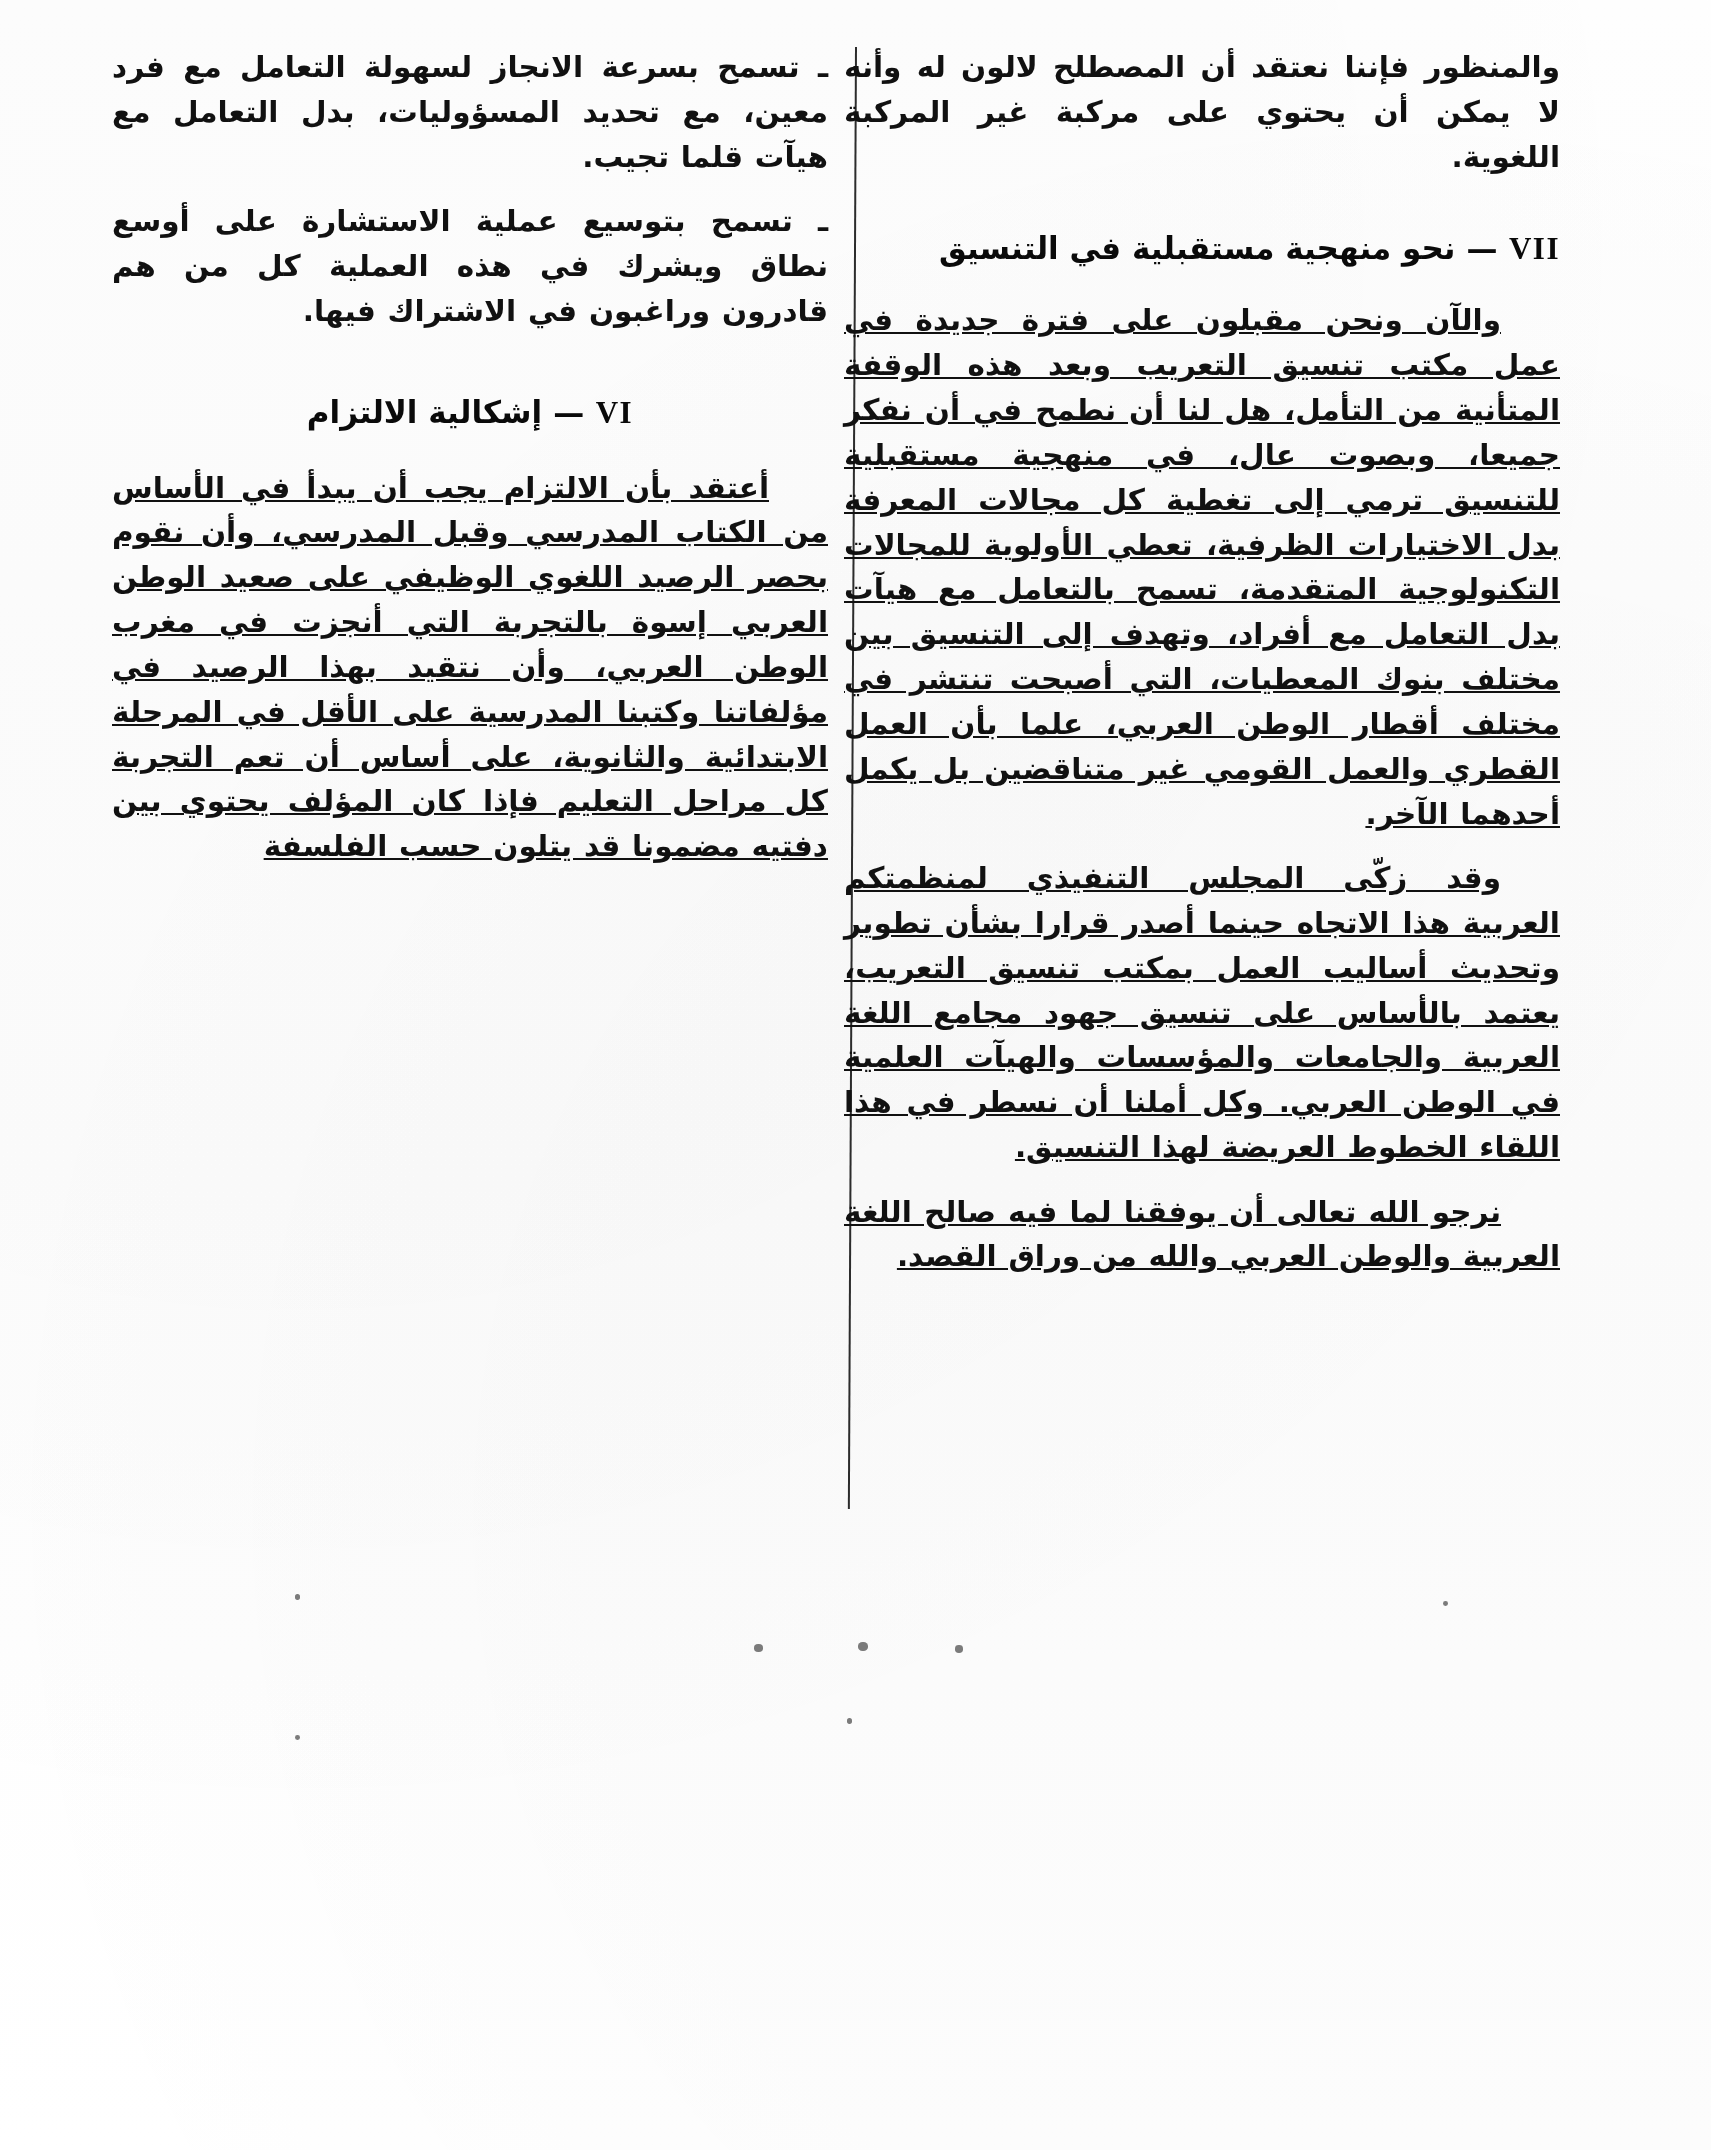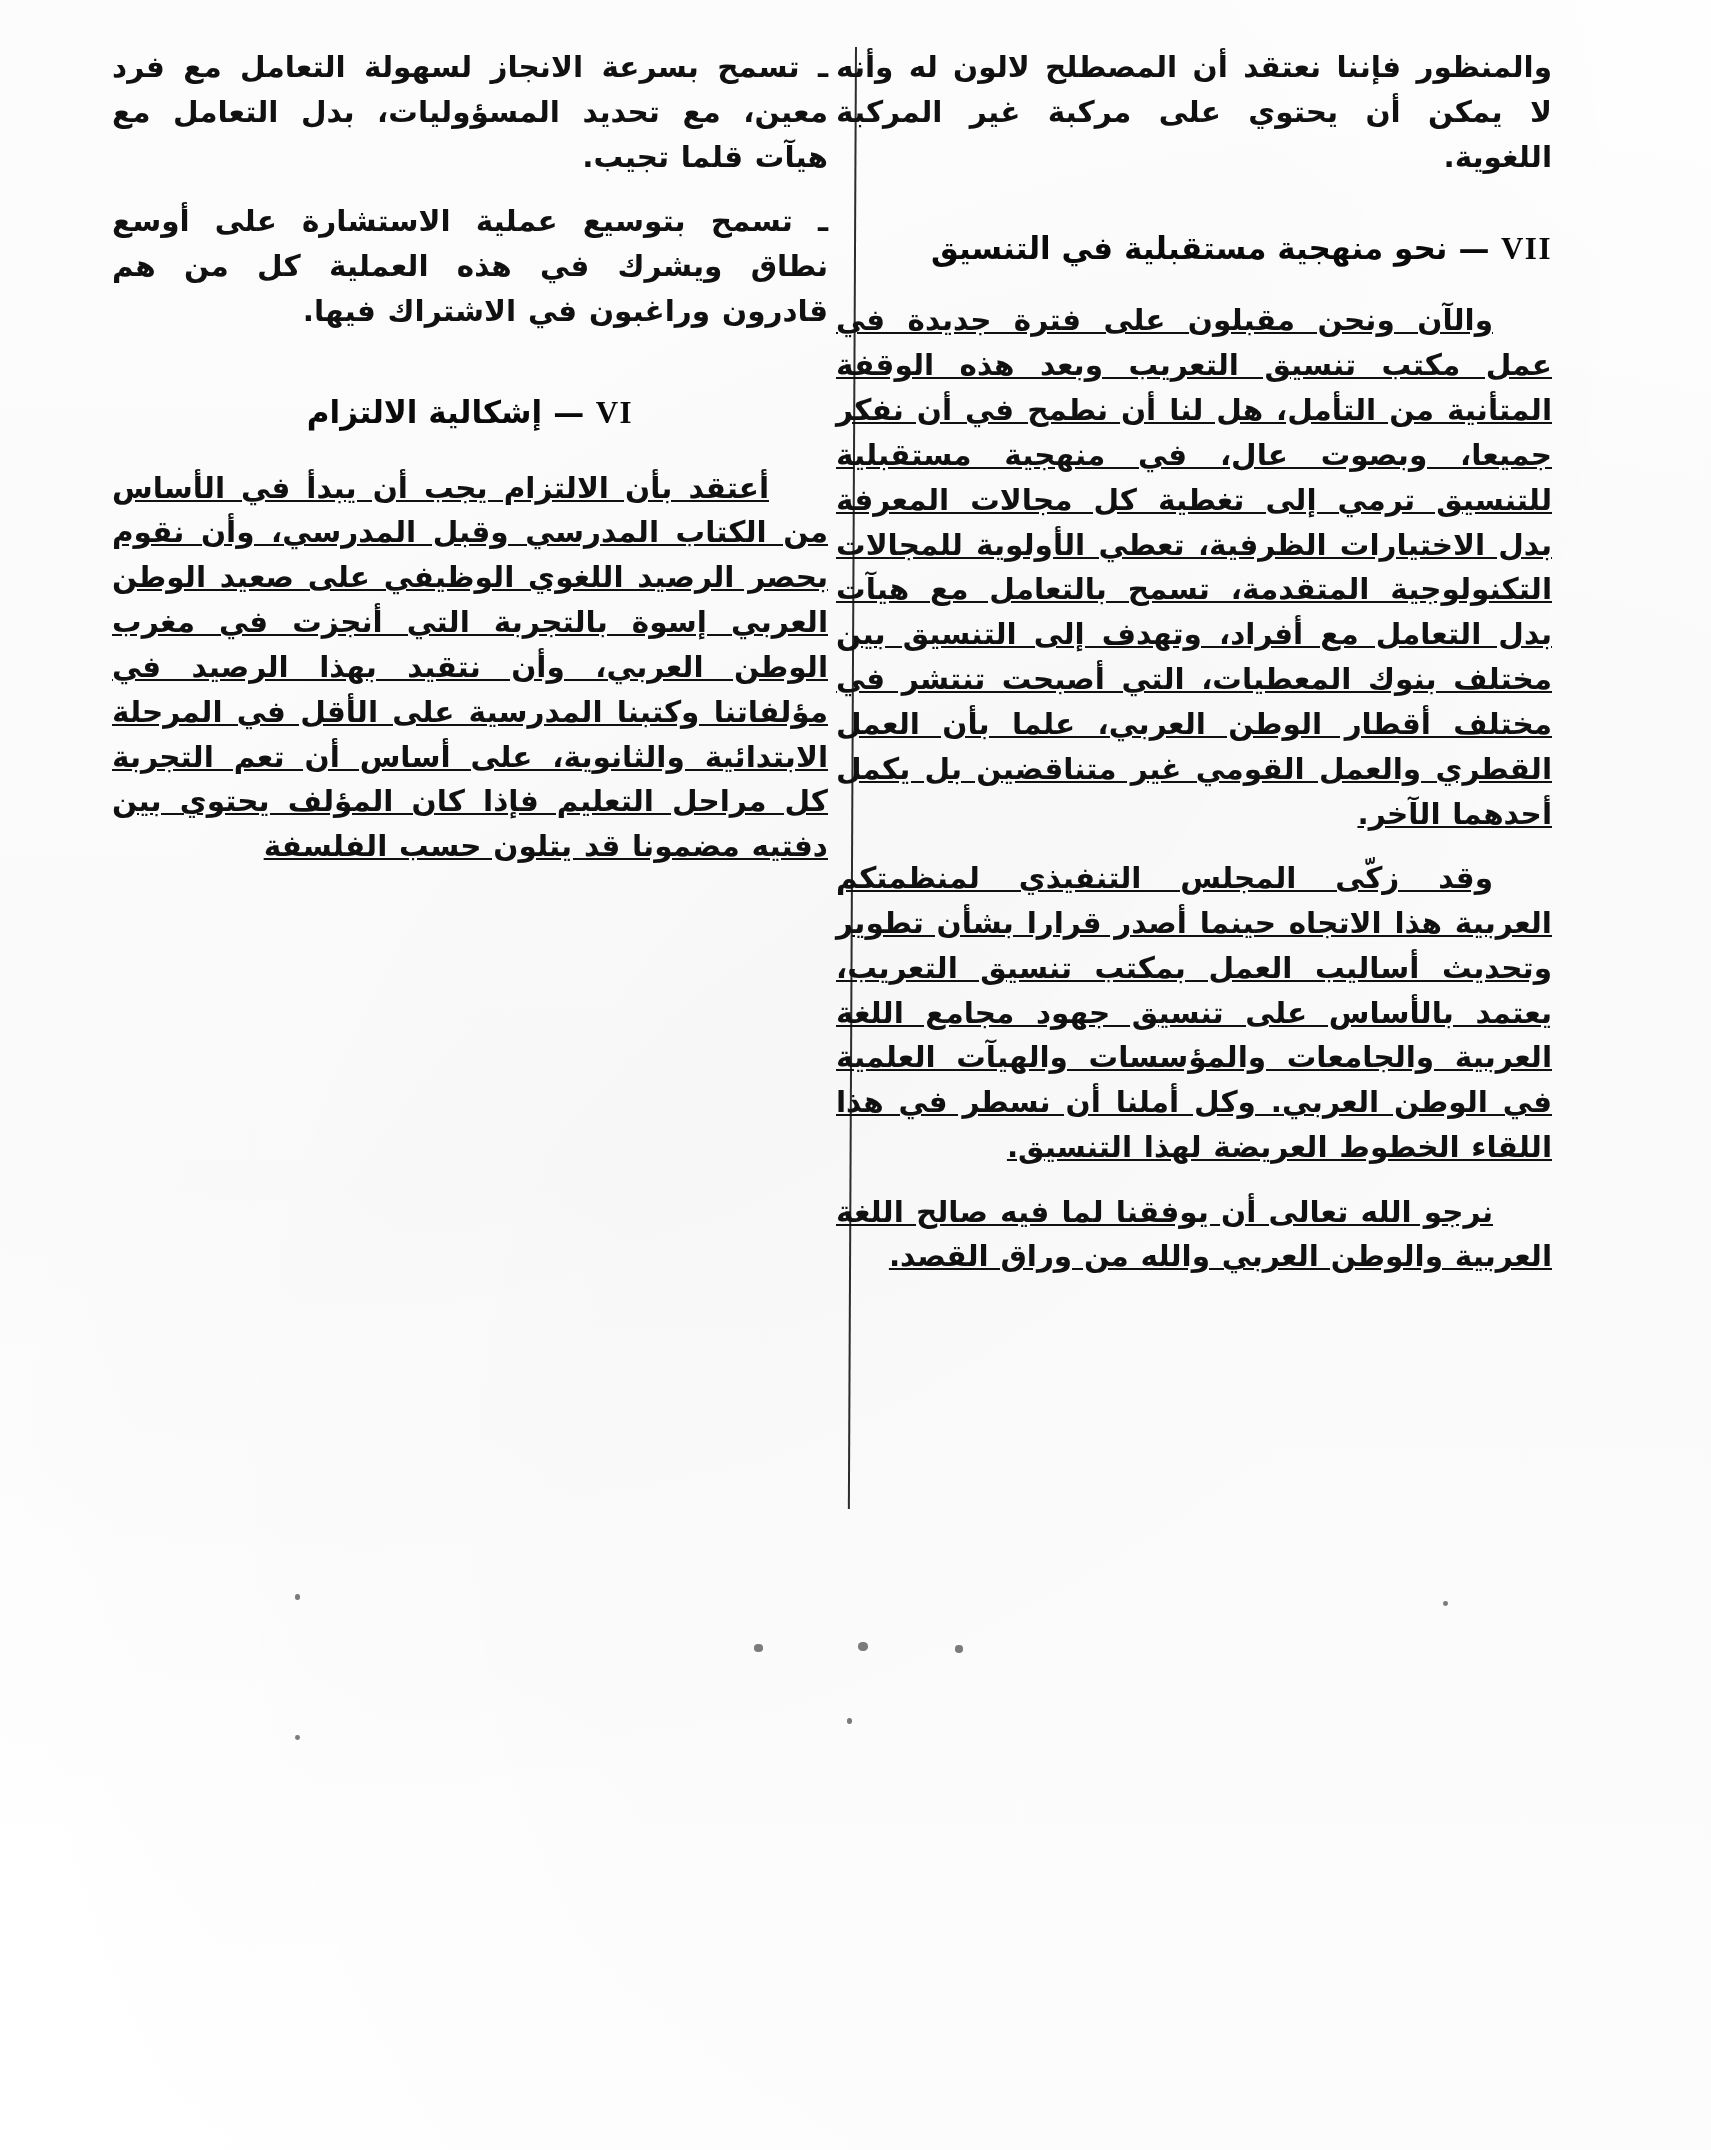--- a/index.html
+++ b/index.html
@@ -31,33 +31,33 @@
 
   
   #body-area {
     position: absolute;
     top: 45px;
     left: 82px;
     width: 1549px;
     height: 1500px;
     display: flex;
     flex-direction: row-reverse;
-    gap: 8px;
+    gap: 0;
   }
 
   .column {
     width: 746px;
     box-sizing: border-box;
     direction: rtl;
     text-align: justify;
     text-justify: inter-word;
   }
 
   .col-right { padding-left: 30px; }
-  .col-left  { padding-right: 30px; }
+  .col-left  { padding-right: 30px; margin-left: 16px; }
 
   #column-divider {
     position: absolute;
     top: 47px;
     left: 855px;
     width: 2.3px;
     height: 1462px;
     background: #1c1c1c;
     opacity: 0.93;
     transform: rotate(0.28deg);

